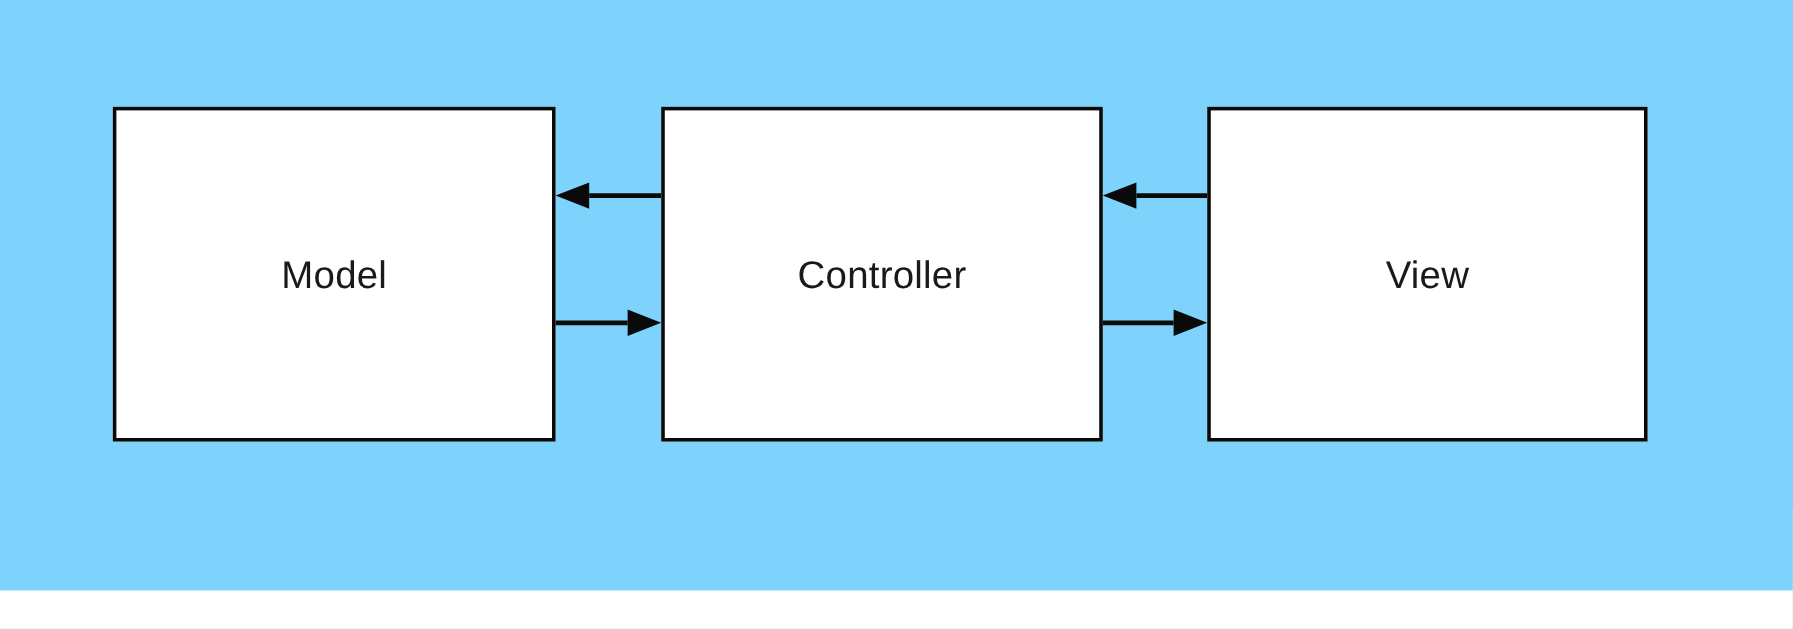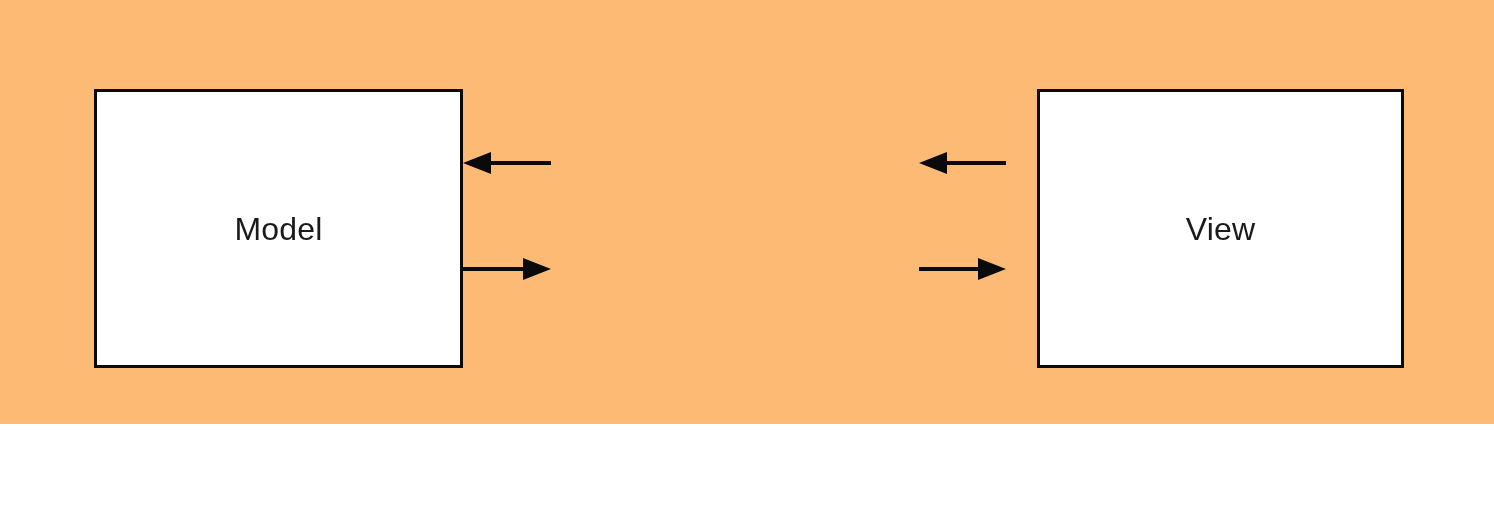--- a/index.html
+++ b/index.html
@@ -10,22 +10,22 @@
   body {
     width: 1494px;
     height: 524px;
     background: #ffffff;
     font-family: "Liberation Sans", sans-serif;
     overflow: hidden;
   }
   #diagram-canvas {
     position: relative;
     width: 1494px;
-    height: 424px;
-    background: #fdba74;
+    height: 492px;
+    background: #7dd3fc;
   }
 
   
   .node-box {
     position: absolute;
     box-sizing: border-box;
     border: 3px solid #0a0a0a;
     background: #ffffff;
     display: flex;
     align-items: center;
@@ -36,21 +36,21 @@
     font-size: 32px;
     line-height: 1;
     color: #1a1a1a;
     letter-spacing: 0.2px;
     white-space: nowrap;
     user-select: none;
   }
 
   #box-model      { left: 94px;   top: 89px; width: 369px; height: 279px; }
   #box-controller { left: 551px;  top: 89px; width: 368px; height: 279px; }
-  #box-view       { left: 1037px; top: 89px; width: 367px; height: 279px; }
+  #box-view       { left: 1006px; top: 89px; width: 367px; height: 279px; }
 
   
   .connector-group {
     position: absolute;
     top: 89px;
     height: 279px;
   }
   #connector-model-controller { left: 460px; width: 94px; }
   #connector-controller-view  { left: 916px; width: 93px; }
 
@@ -103,20 +103,23 @@
         <polygon class="arrow-head" points="3,74 31,63 31,85"></polygon>
       </g>
 
       <g>
         <line class="arrow-shaft" x1="3" y1="180" x2="63" y2="180"></line>
         <polygon class="arrow-head" points="91,180 63,169 63,191"></polygon>
       </g>
     </svg>
   </div>
 
+  <div class="node-box" id="box-controller">
+    <span class="node-label">Controller</span>
+  </div>
 
   <div class="connector-group" id="connector-controller-view">
     <svg class="connector-svg" viewBox="0 0 93 279" preserveAspectRatio="none">
 
       <g>
         <line class="arrow-shaft" x1="90" y1="74" x2="31" y2="74"></line>
         <polygon class="arrow-head" points="3,74 31,63 31,85"></polygon>
       </g>
 
       <g>

